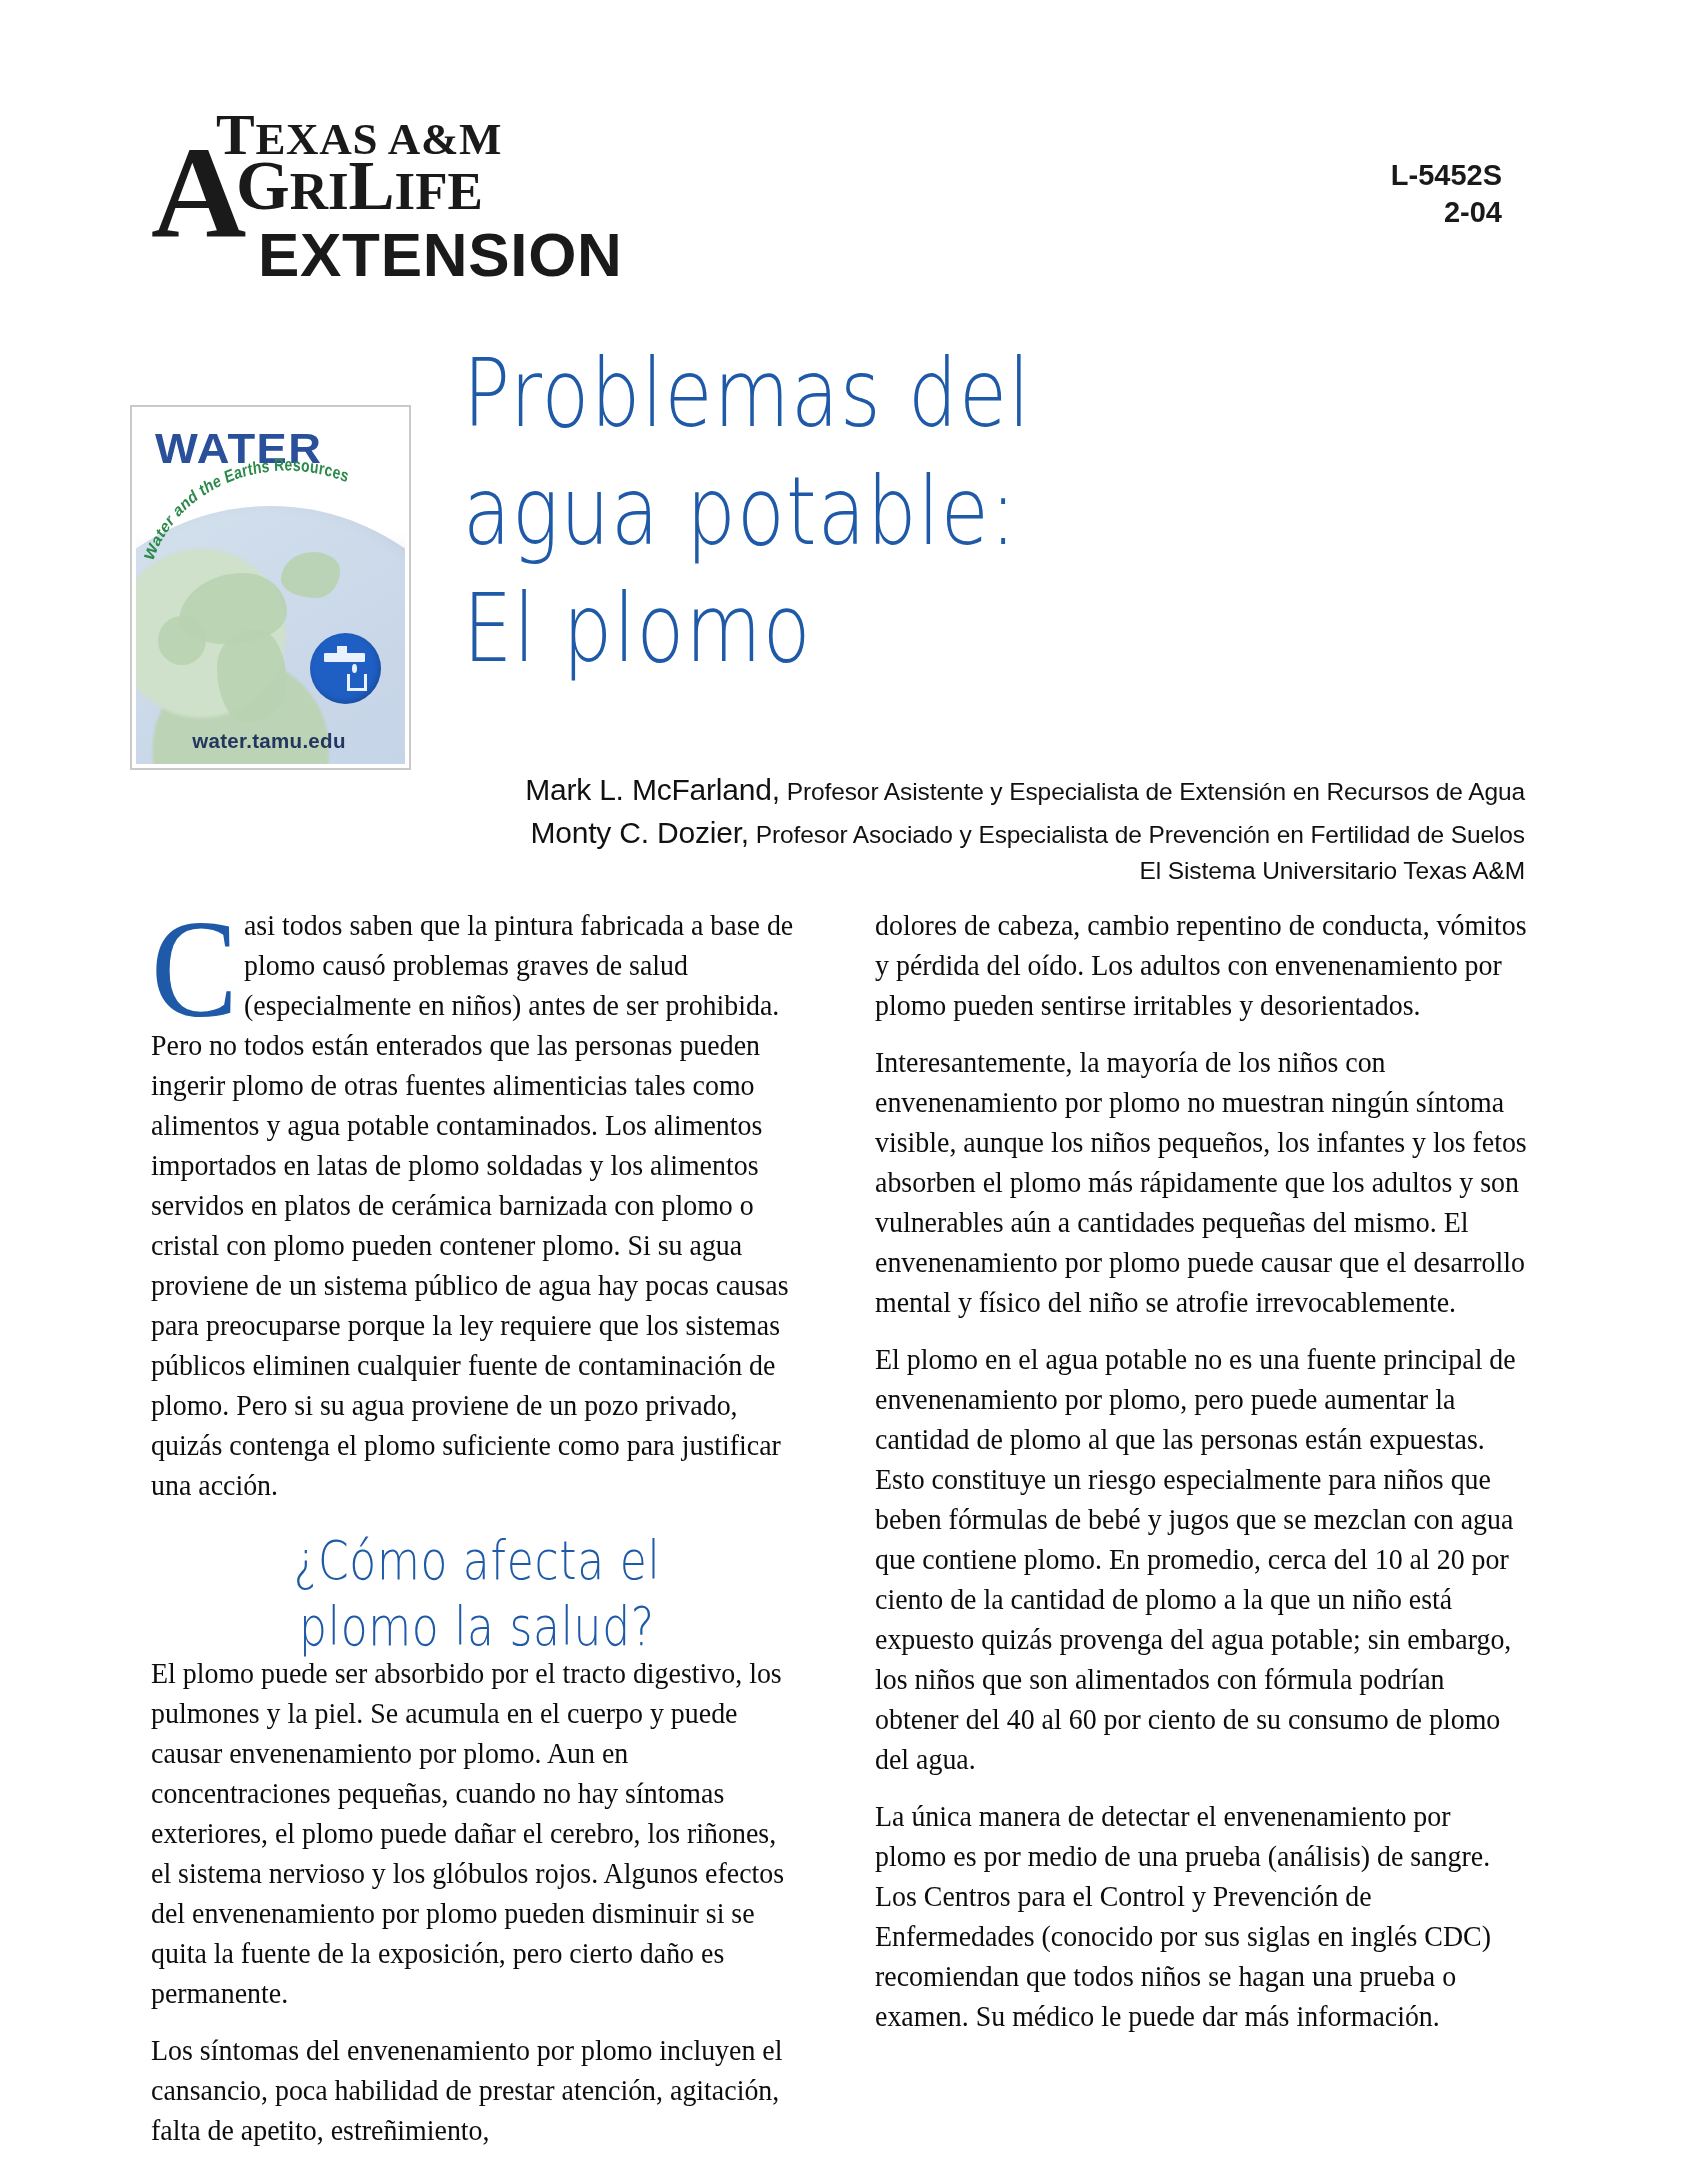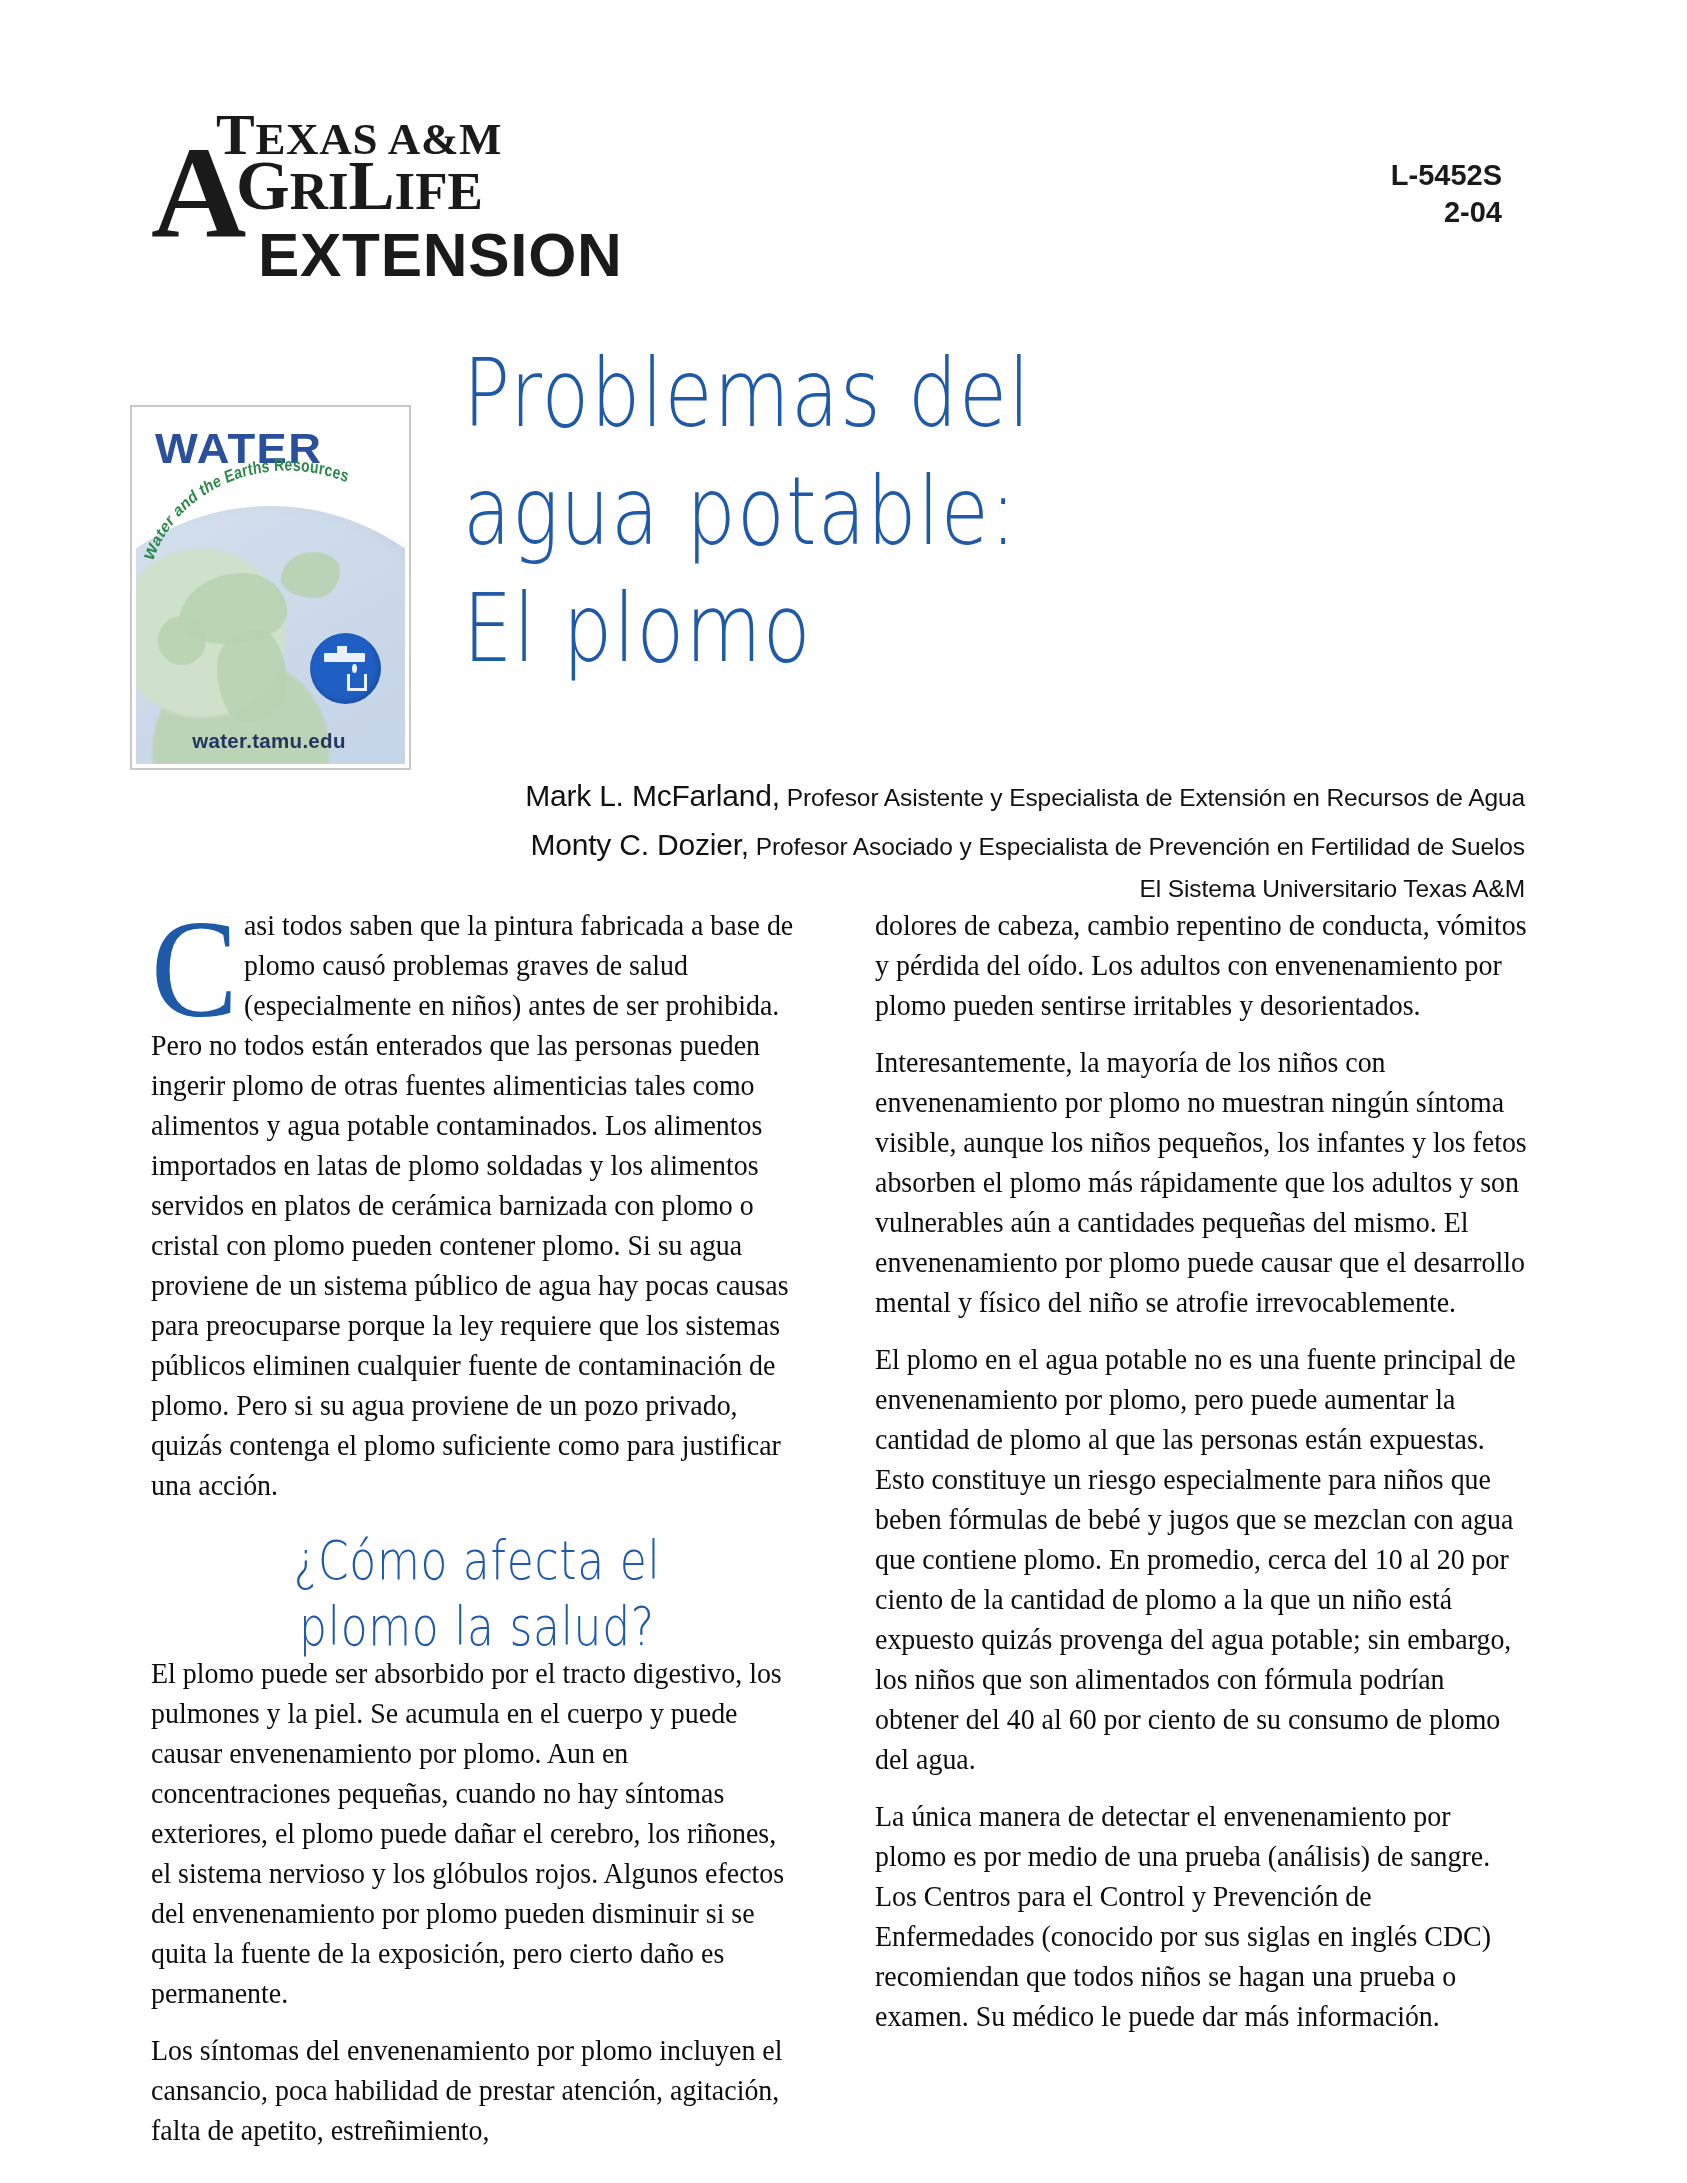--- a/index.html
+++ b/index.html
@@ -263,21 +263,21 @@
   .byline {
     position: absolute;
     left: 463px;
     top: 769px;
     width: 1062px;
     text-align: right;
     font-family: "Liberation Sans", sans-serif;
     color: #111;
     line-height: 1.42;
   }
-  .byline-row { display: block; white-space: nowrap; margin-top: 6px; }
+  .byline-row { display: block; white-space: nowrap; }
   .byline-name {
     font-size: 30px;
     letter-spacing: -0.2px;
   }
   .byline-role {
     font-size: 24.5px;
     letter-spacing: -0.1px;
   }
   .byline-affil {
     font-size: 24.5px;

